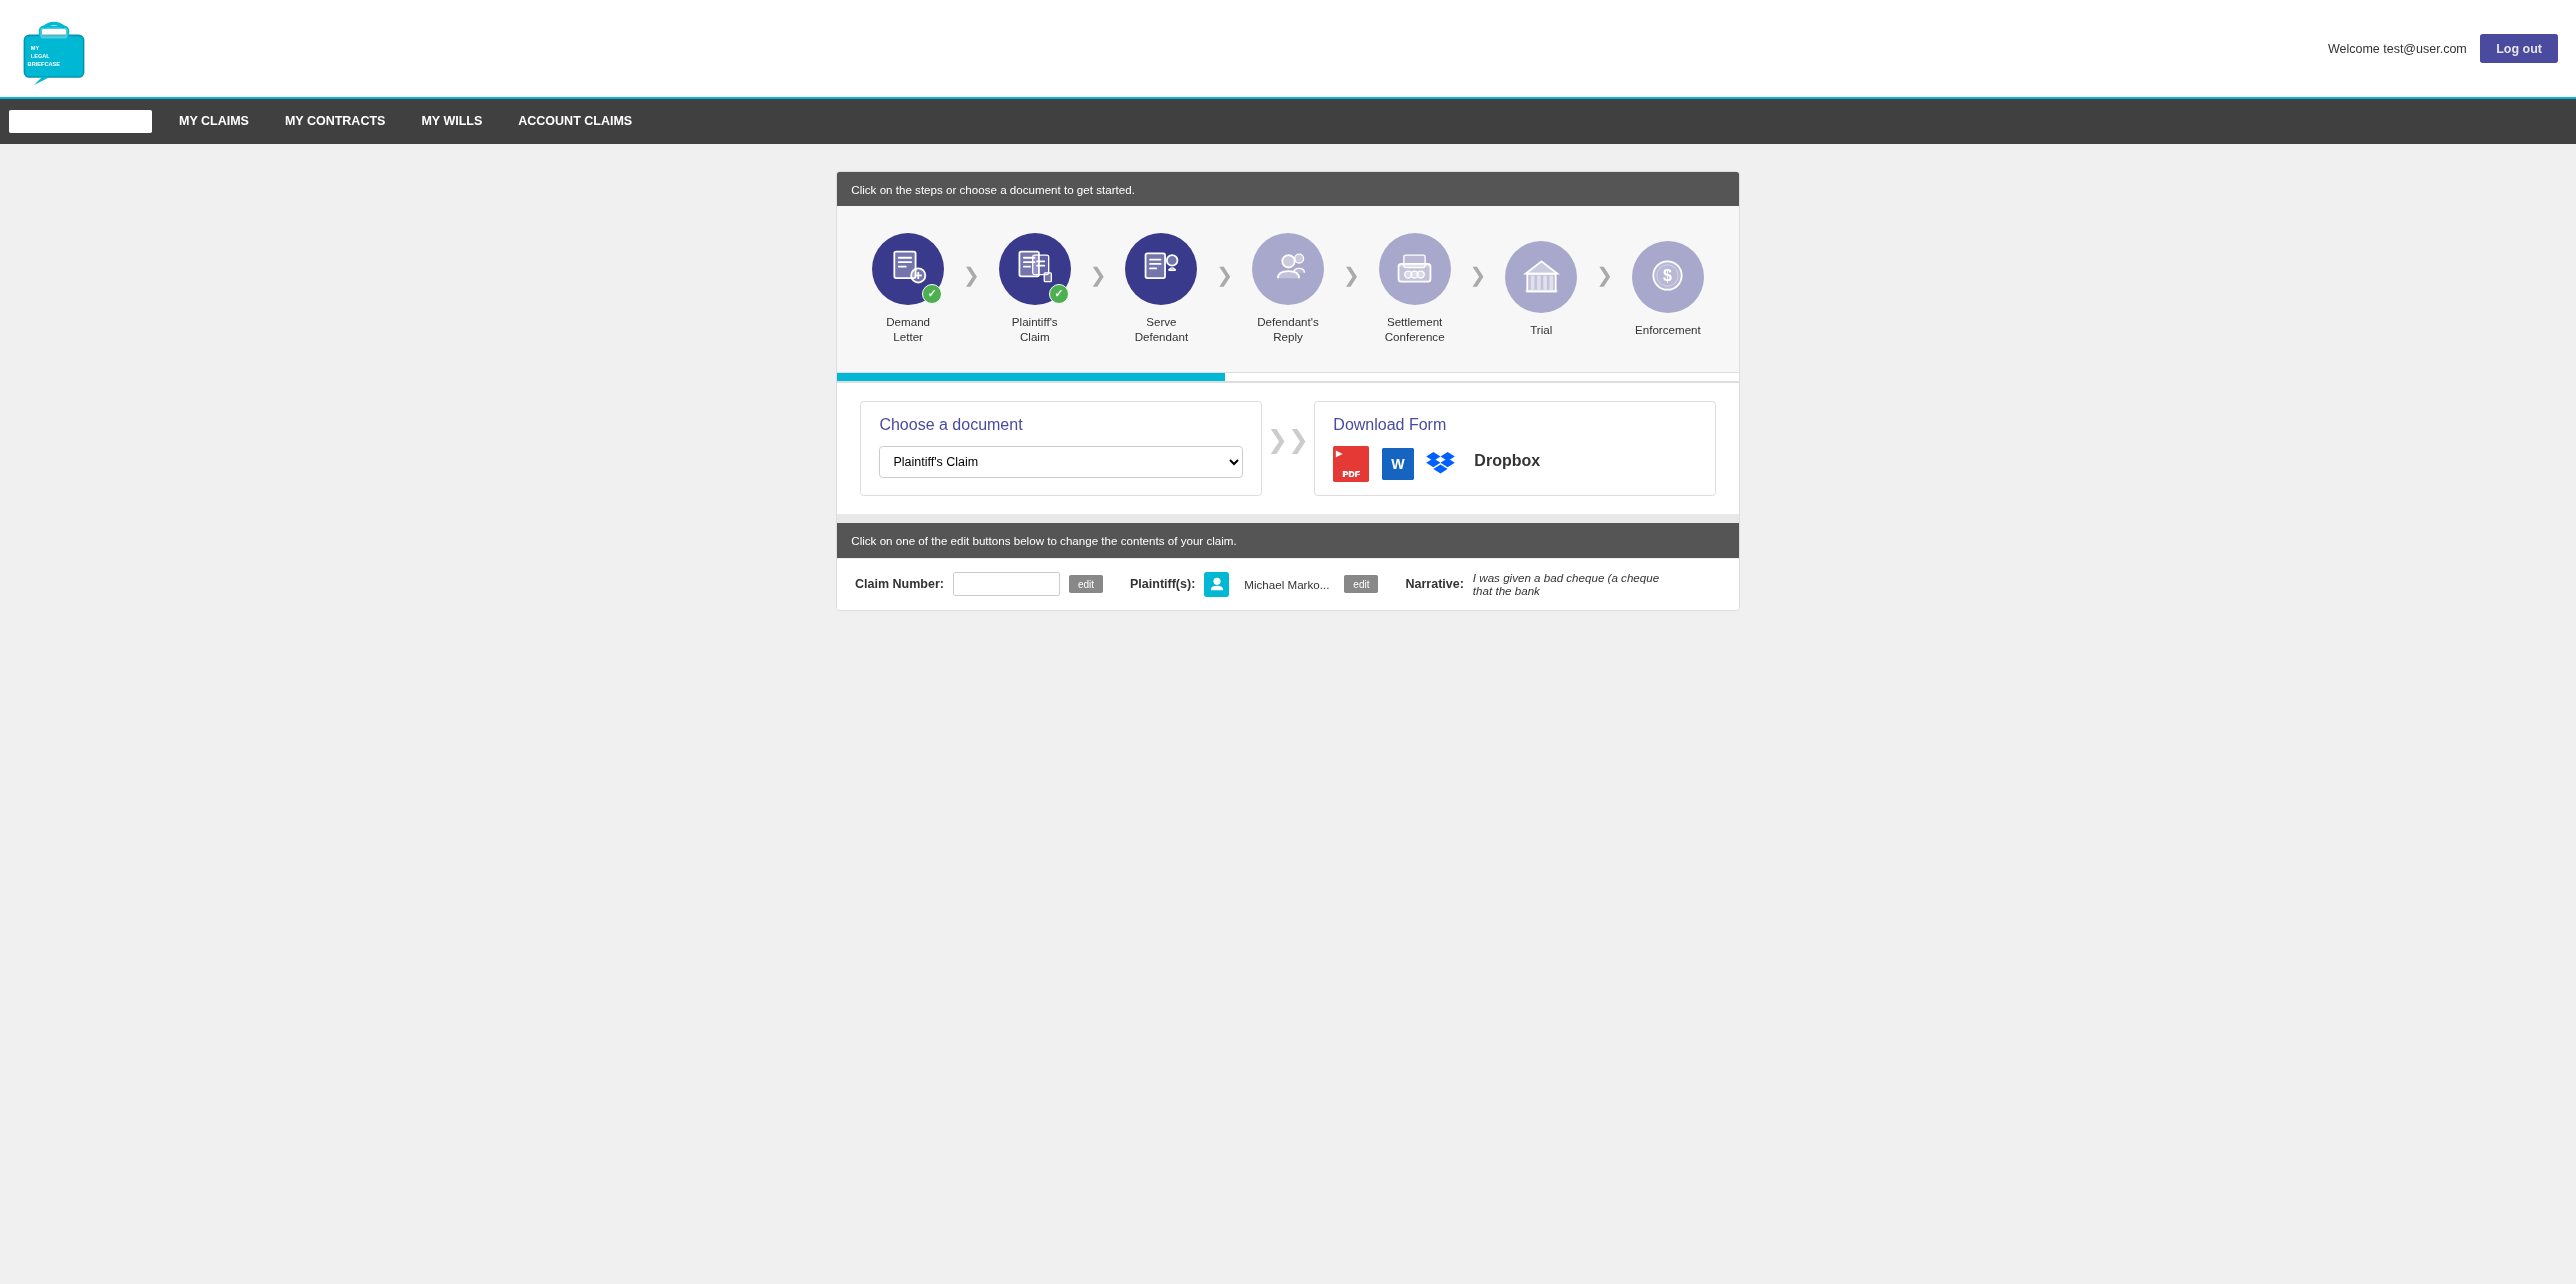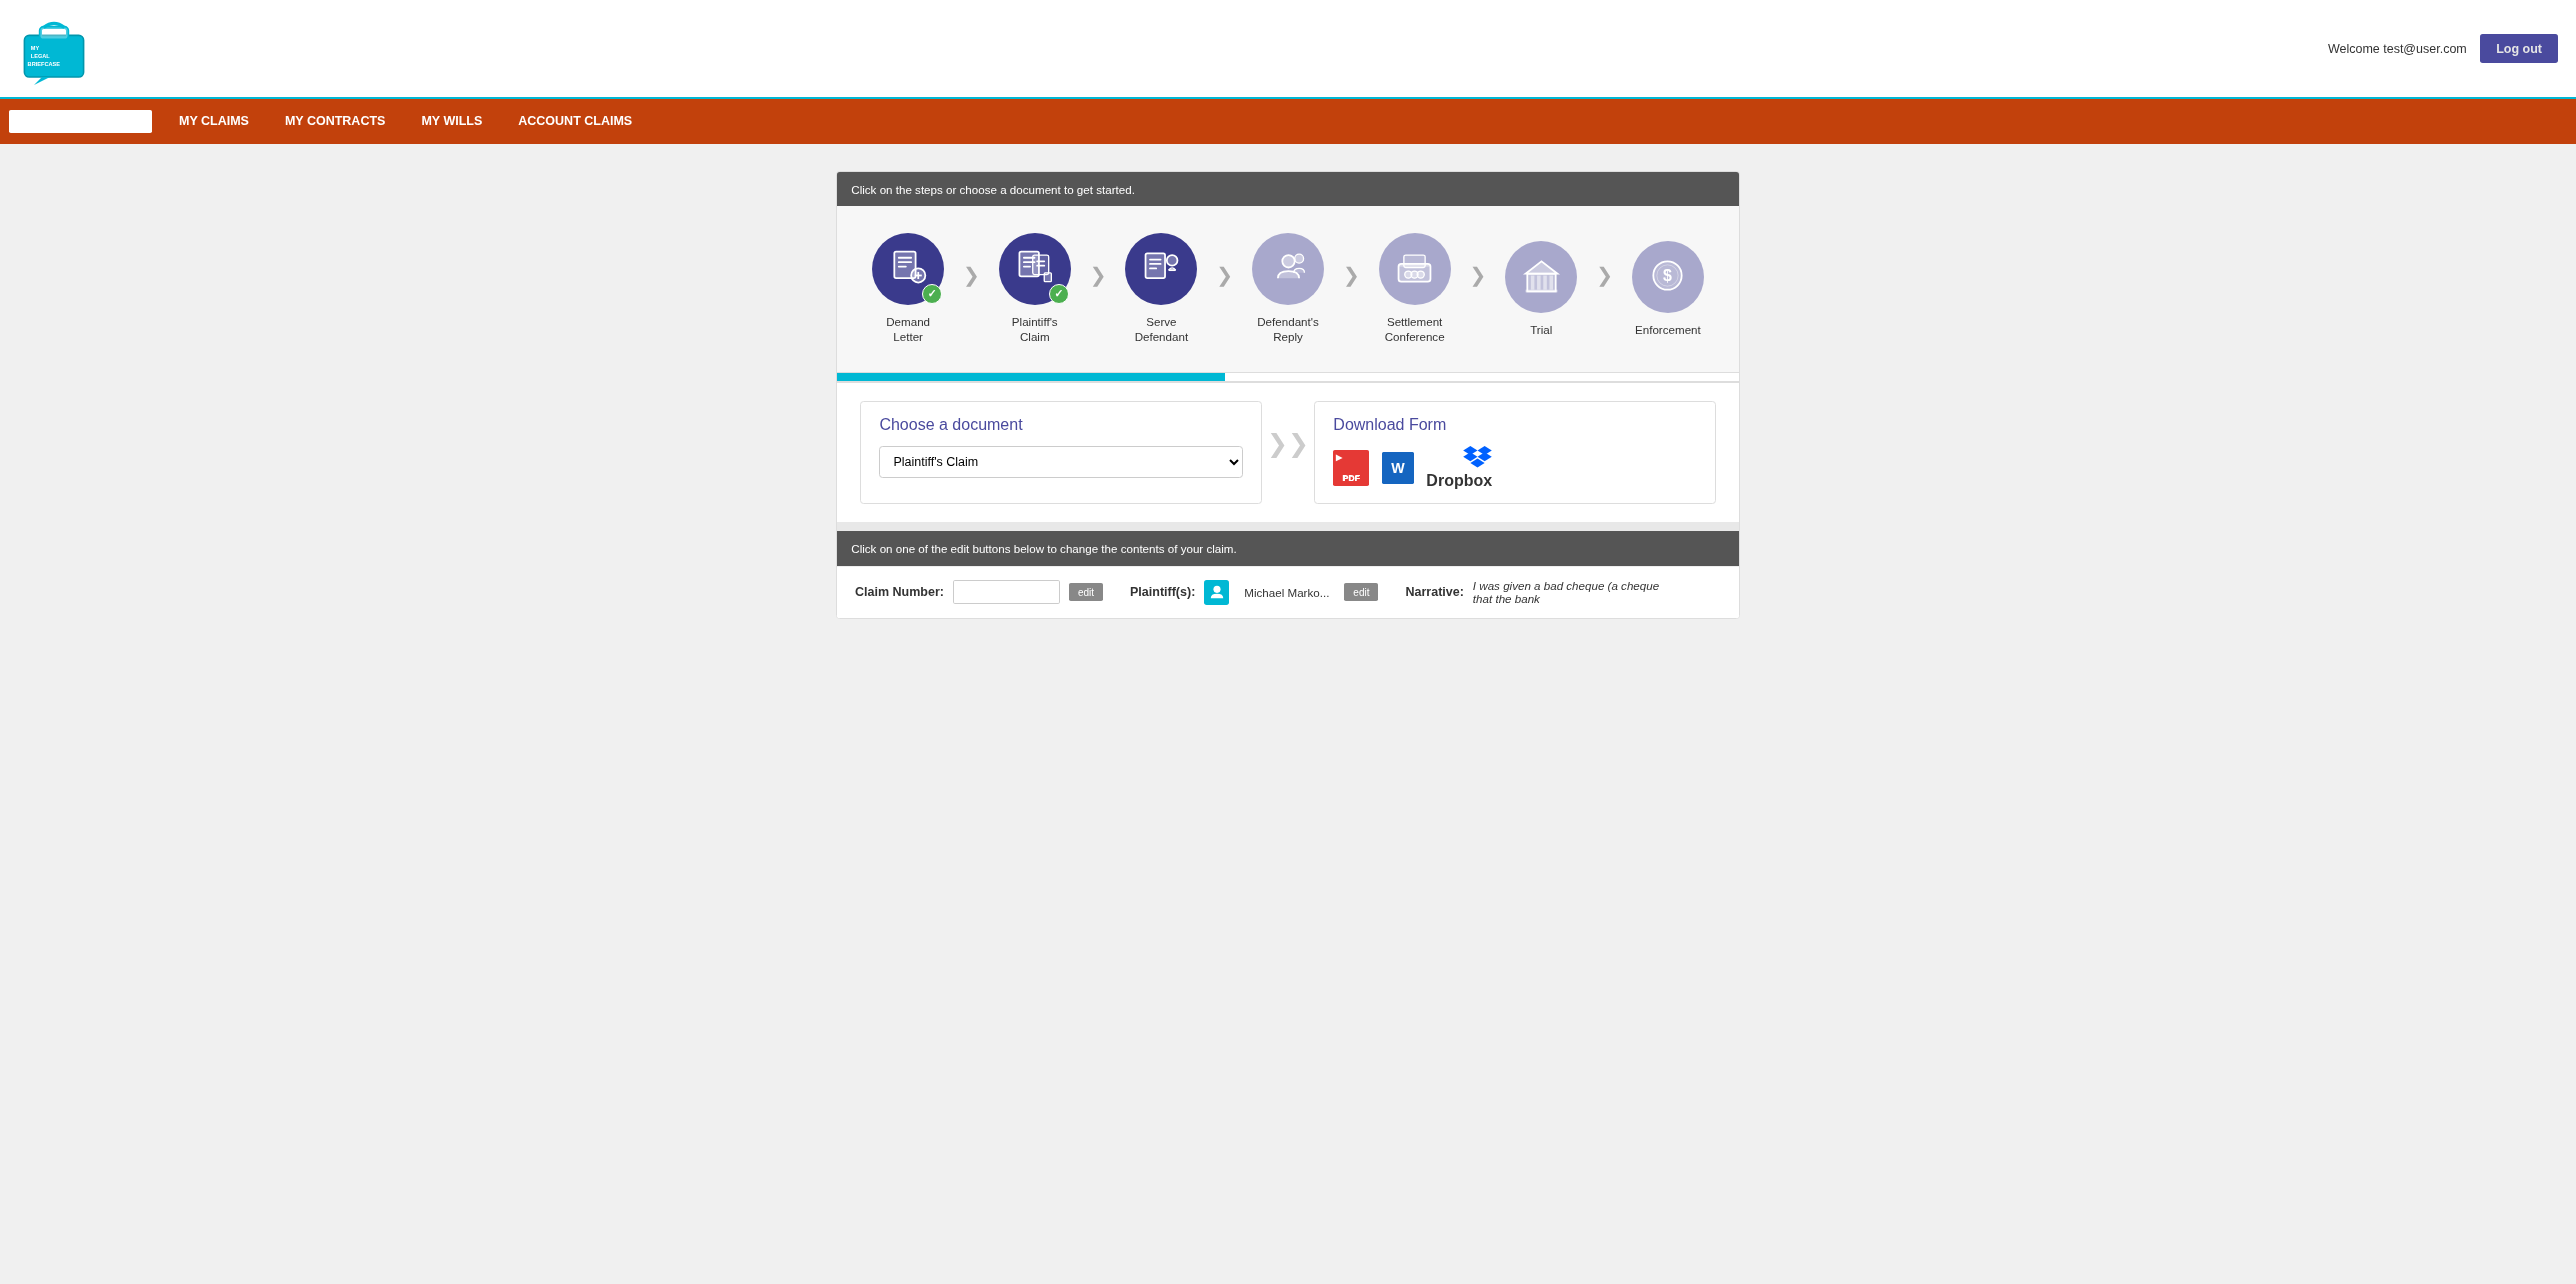--- a/index.html
+++ b/index.html
@@ -38,21 +38,21 @@
       border: none;
       padding: 7.2px 16px;
       font-size: 12.5px;
       font-weight: bold;
       cursor: pointer;
       border-radius: 2.7px;
     }
 
     
     .navbar {
-      background: #c2410c;
+      background: #404040;
       display: flex;
       align-items: center;
       padding: 0 9px;
       height: 45px;
     }
     .nav-search {
       background: #fff;
       border: none;
       padding: 5.4px 10.7px;
       width: 143px;
@@ -285,26 +285,25 @@
       color: #fff;
       font-size: 10px;
       font-weight: bold;
       display: flex;
       align-items: center;
       justify-content: center;
       border-radius: 1.8px;
     }
     .dropbox-area {
       display: flex;
-      align-items: flex-end;
-      gap: 1px;
+      align-items: flex-start;
+      gap: 19px;
       font-size: 18px;
       font-weight: bold;
       color: #333;
-      flex-direction: column;
     }
 
     
     .edit-bar {
       background: #555;
       color: #fff;
       padding: 10.7px 14.3px;
       font-size: 11.6px;
       margin-top: 0;
     }

